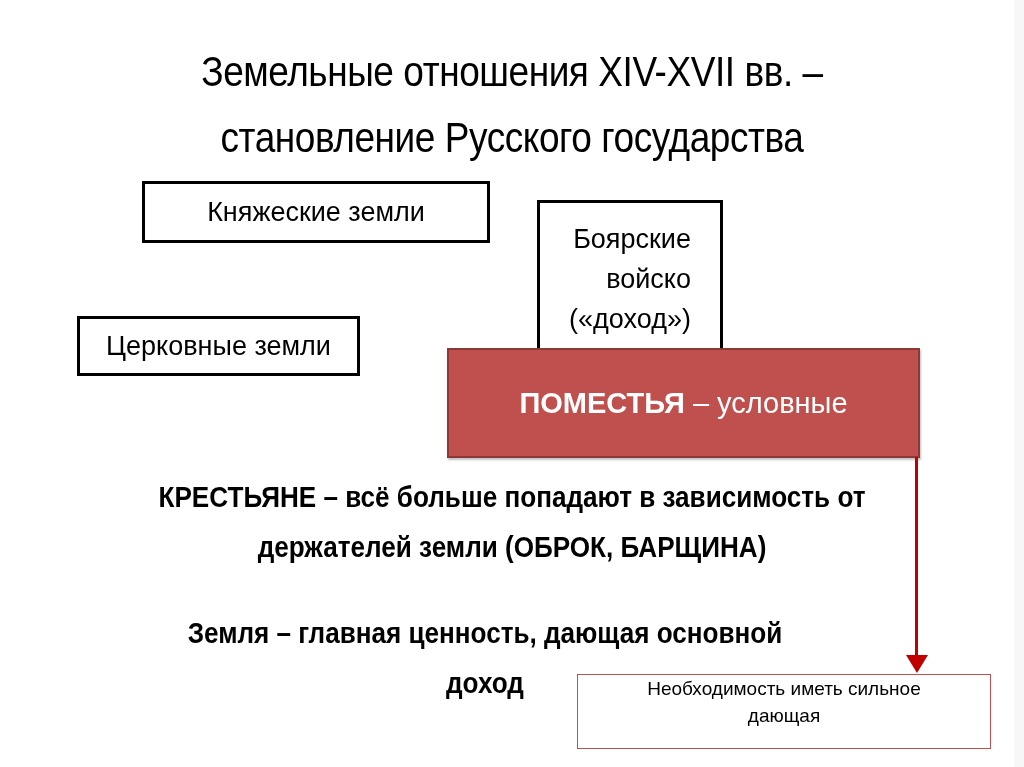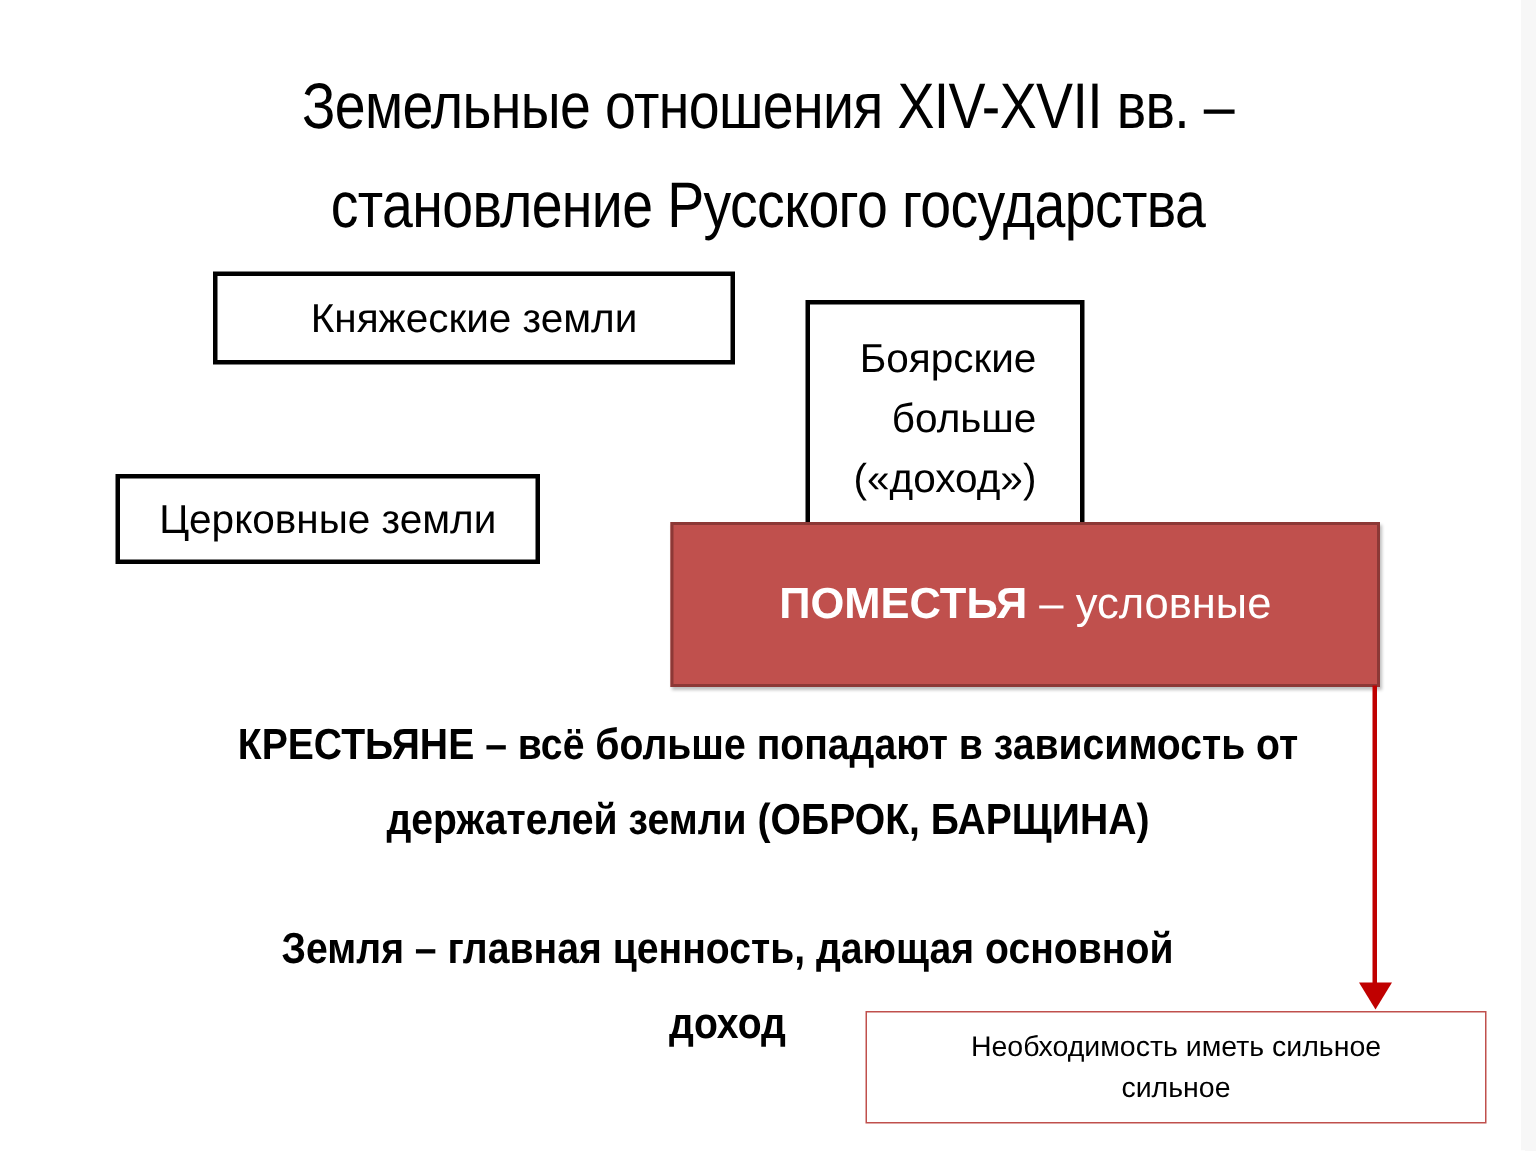--- a/index.html
+++ b/index.html
@@ -91,47 +91,47 @@
       border-top: 18px solid #C00000;
     }
     .box-army {
       position: absolute;
       box-sizing: border-box;
       left: 577px; top: 674px;
       width: 414px; height: 75px;
       border: 1.5px solid #C0504D;
       background: #ffffff;
       display: flex;
-      align-items: center;
+      align-items: flex-start;
       justify-content: center;
       text-align: center;
       font-size: 19px;
       line-height: 27px;
-      padding: 16px 40px;
+      padding: 0 40px;
     }
   </style>
 </head>
 <body>
 
 <div class="slide">
   <div class="slide-edge"></div>
 
   <div class="title">
     <span style="display:block">Земельные отношения XIV-XVII вв. –</span>
     <span style="display:block">становление Русского государства</span>
   </div>
 
   <div class="box box-princely">
     <span>Княжеские земли</span>
   </div>
 
   <div class="box box-boyar">
     <div>
       <span>Боярские</span>
-      <span>больше</span>
+      <span>войско</span>
       <span>(«доход»)</span>
     </div>
   </div>
 
   <div class="box box-church">
     <span>Церковные земли</span>
   </div>
 
   <div class="box box-pomestie">
     <div>
@@ -150,16 +150,16 @@
     <span style="display:block">Земля – главная ценность, дающая основной</span>
     <span style="display:block">доход</span>
   </div>
 
   <div class="arrow-line"></div>
   <div class="arrow-head"></div>
 
   <div class="box-army">
     <div>
       <span style="display:block">Необходимость иметь сильное</span>
-      <span style="display:block">сильное</span>
+      <span style="display:block">дающая</span>
     </div>
   </div>
 </div>
 
 </body></html>

